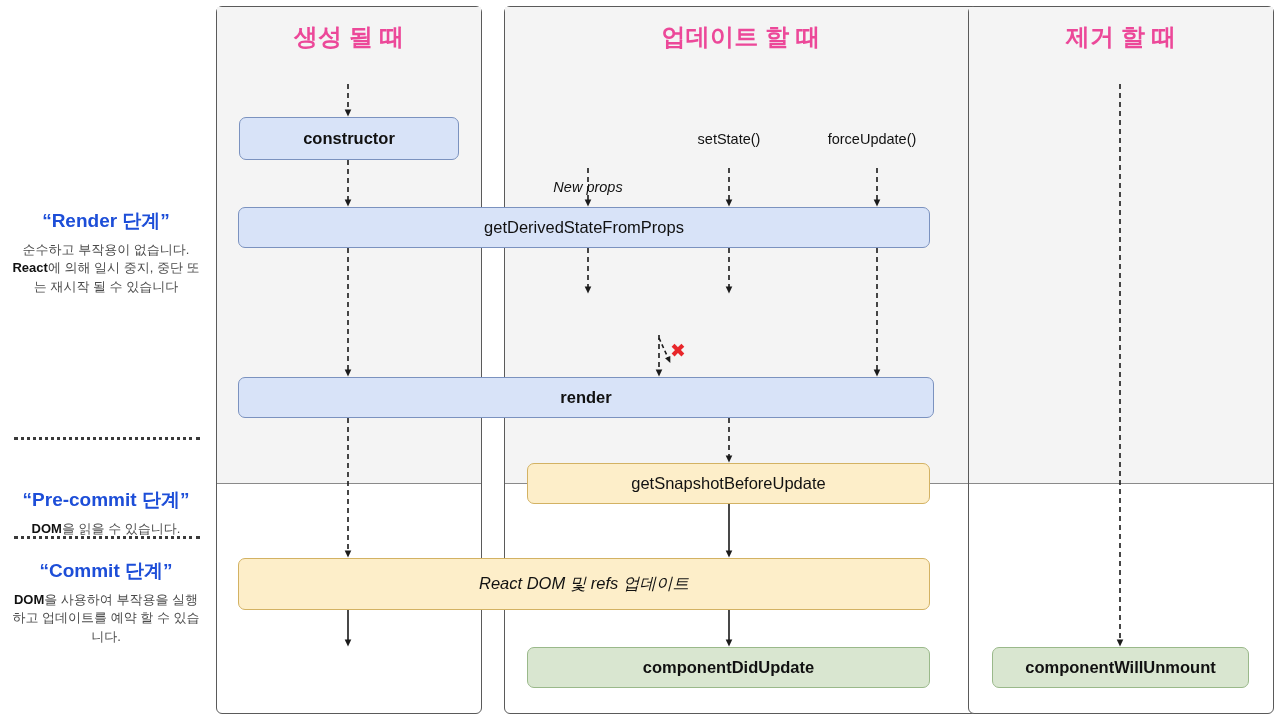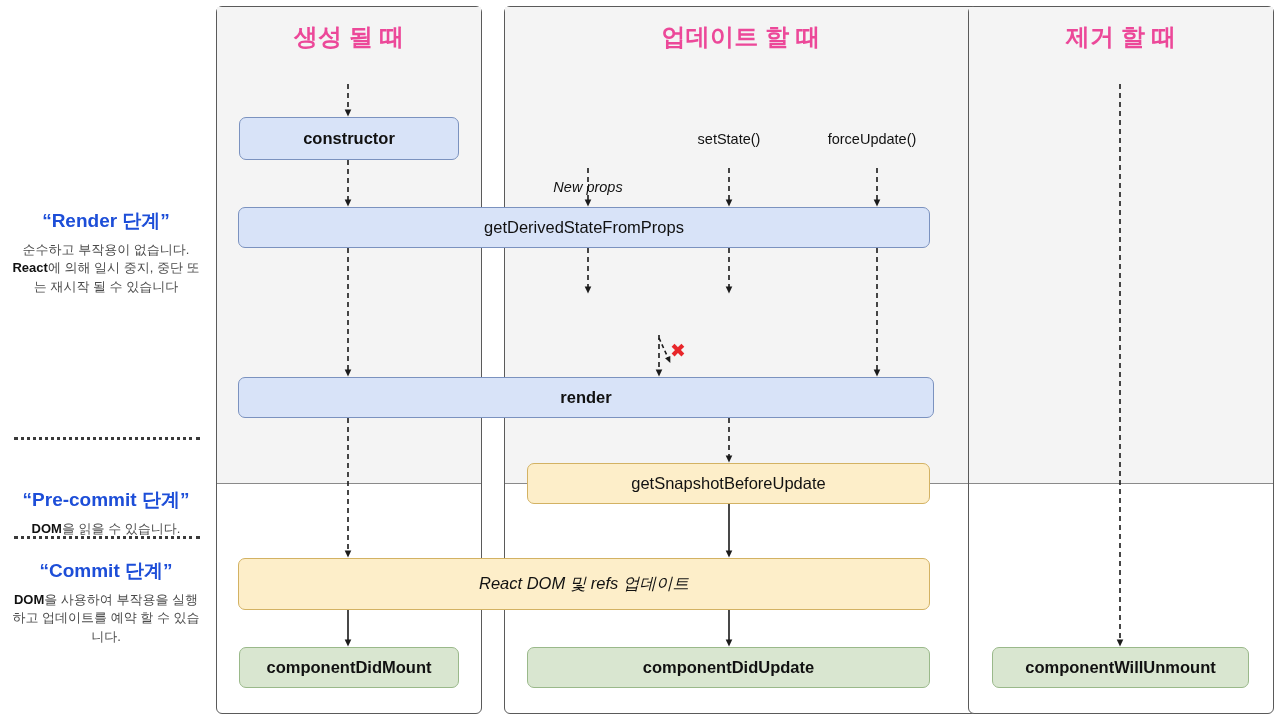--- a/index.html
+++ b/index.html
@@ -255,21 +255,20 @@
 
   <div class="node blue" id="node-gdsfp">getDerivedStateFromProps</div>
 
 
   <div class="node blue bold" id="node-render">render</div>
 
   <div class="node cream" id="node-gsbu">getSnapshotBeforeUpdate</div>
 
   <div class="node cream italic" id="node-reactdom">React DOM 및 refs 업데이트</div>
 
-  <div class="node green bold" id="node-cdm">componentDidMount</div>
 
   <div class="node green bold" id="node-cdu">componentDidUpdate</div>
 
   <div class="node green bold" id="node-cwu">componentWillUnmount</div>
 
   <div class="xmark">✖</div>
 
 </div>
 
 </body></html>

